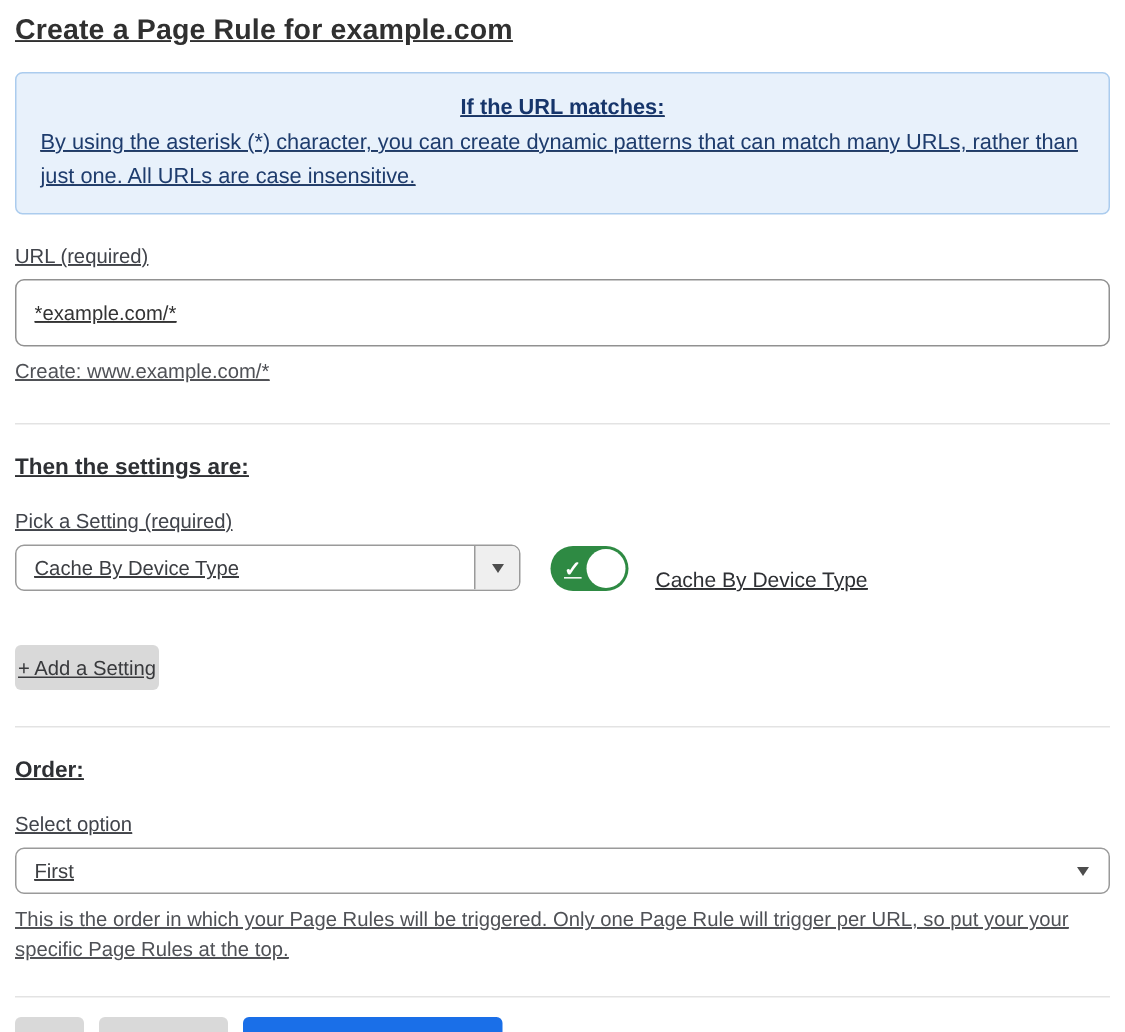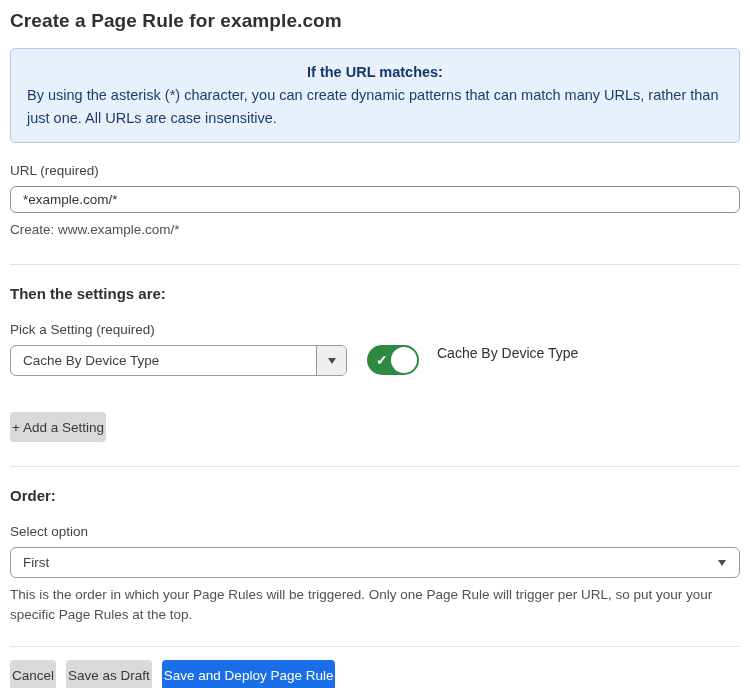--- a/index.html
+++ b/index.html
@@ -1,15 +1,15 @@
 <!DOCTYPE html>
 <html><head>
 <meta charset="utf-8">
 <style>
-  * { box-sizing: border-box; margin: 0; padding: 0; }
+  * { box-sizing: border-box; margin: 0; padding: 0; text-decoration: underline; }
   html, body { background: #ffffff; }
   body {
     width: 750px;
     height: 688px;
     font-family: "Liberation Sans", sans-serif;
     color: #333333;
     padding: 8px 10px 0 10px;
     overflow: hidden;
   }
   .page-title {
@@ -45,21 +45,21 @@
   .helper-text {
     font-size: 13.5px;
     color: #4f5156;
     margin-top: 7px;
     line-height: 20px;
   }
   
   .text-input {
     display: block;
     width: 100%;
-    height: 27px;
+    height: 45px;
     border: 1px solid #919191;
     border-radius: 6px;
     padding: 0 12px;
     font-family: "Liberation Sans", sans-serif;
     font-size: 13.5px;
     color: #333333;
     background: #ffffff;
     outline: none;
   }
   .divider {
@@ -69,21 +69,21 @@
   }
   .section-heading {
     font-size: 15px;
     font-weight: bold;
     color: #2e3034;
     margin: 20px 0 0 0;
   }
   
   .setting-row {
     display: flex;
-    align-items: flex-start;
+    align-items: flex-end;
     margin-top: 8px;
   }
   .select-box {
     display: flex;
     align-items: stretch;
     height: 31px;
     border: 1px solid #9a9a9a;
     border-radius: 6px;
     background: #ffffff;
     overflow: hidden;

